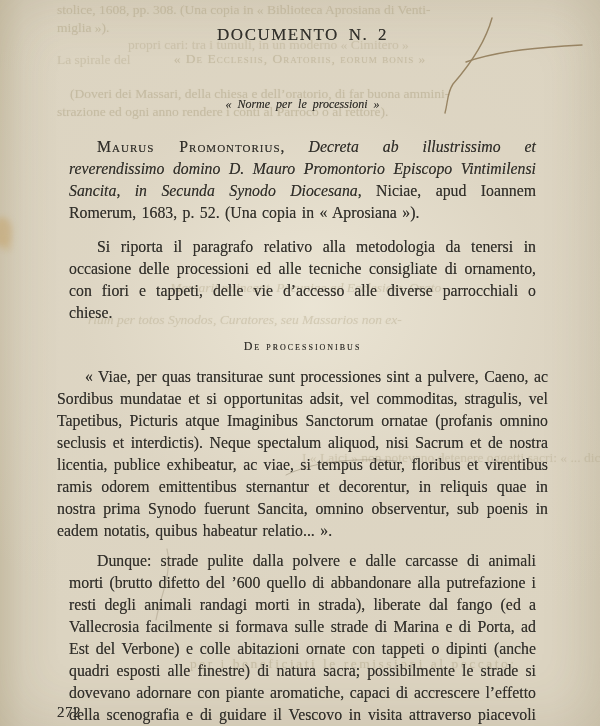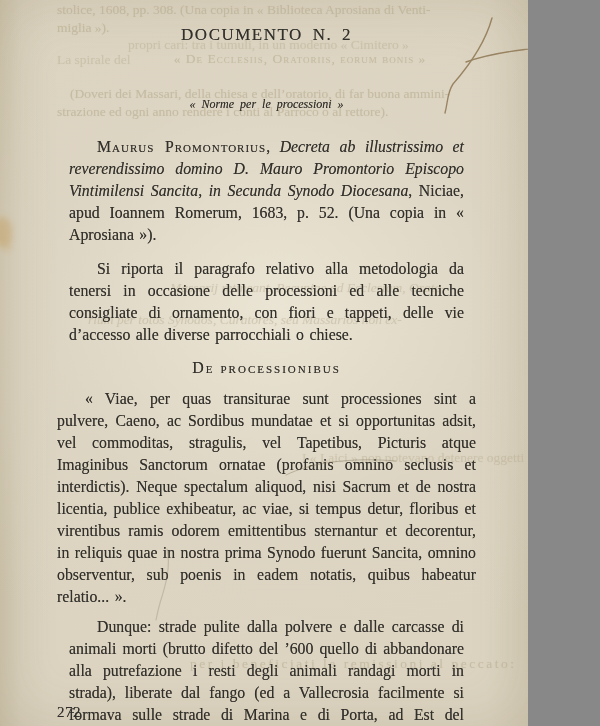--- a/index.html
+++ b/index.html
@@ -1,18 +1,18 @@
 <!DOCTYPE html>
 <html><head>
 <meta charset="utf-8">
 <style>
   html,body{margin:0;padding:0;background:#888;}
   .page{
     position:relative;
-    width:528px;height:726px;
+    width:600px;height:726px;
     overflow:hidden;
     background:
       radial-gradient(ellipse 420px 380px at 52% 42%, rgba(236,230,214,.9) 0%, rgba(222,214,196,.6) 55%, rgba(0,0,0,0) 100%),
       linear-gradient(90deg, #cfc6ae 0%, #d8d0bc 4%, #dcd4c1 10%, #dcd4c1 92%, #d5cdb8 100%),
       #dad2bf;
     box-shadow: inset 0 0 60px rgba(110,95,65,.16);
     font-family:"Liberation Serif","DejaVu Serif",serif;
     color:#32302b;
   }
   
@@ -59,21 +59,21 @@
     margin:12px;
     font-size:15.8px;line-height:22px;
     text-align:justify;text-indent:28px;
     word-spacing:1.5px;
   }
   .para.first{margin-top:22px;}
   .author-sc{font-variant:small-caps;letter-spacing:1px;}
   .it{font-style:italic;}
   .section-heading{
     margin:8px 0 10px;
-    font-size:16px;font-weight:normal;
+    font-size:12px;font-weight:normal;
     font-variant:small-caps;letter-spacing:2px;
     text-align:center;line-height:20px;
   }
   .quote{
     margin:0;
   }
   .commentary{margin-top:8px;}
   .page-number{
     position:absolute;z-index:2;
     left:57px;top:704px;

